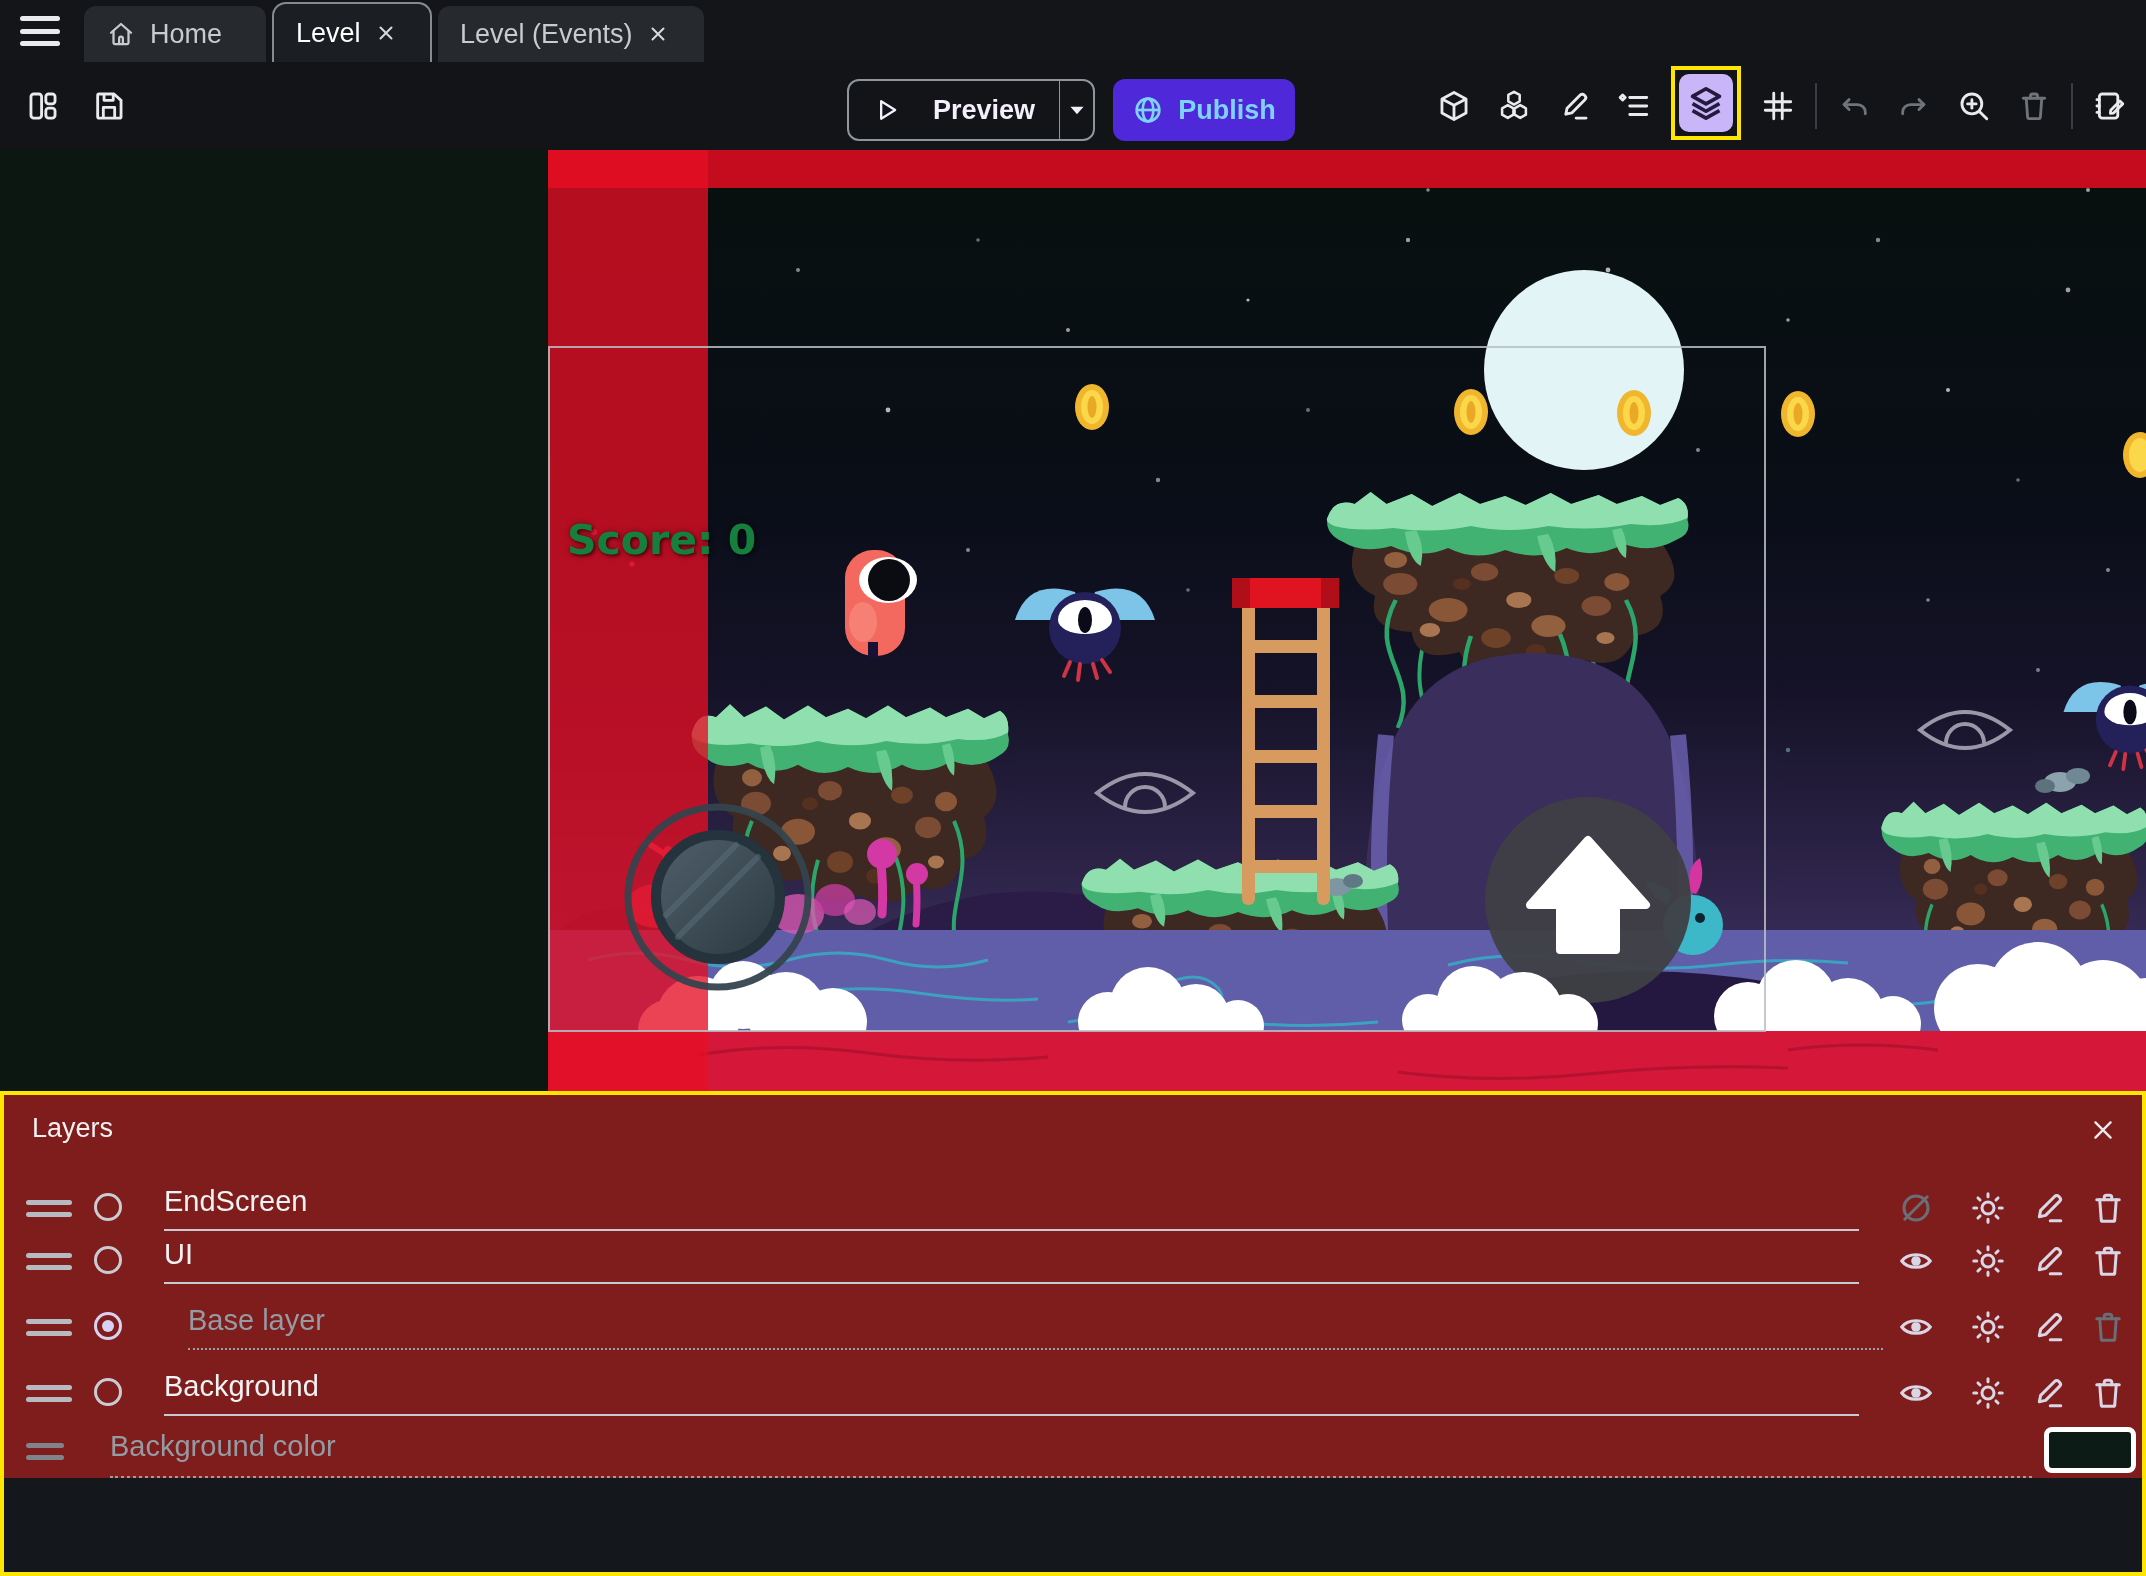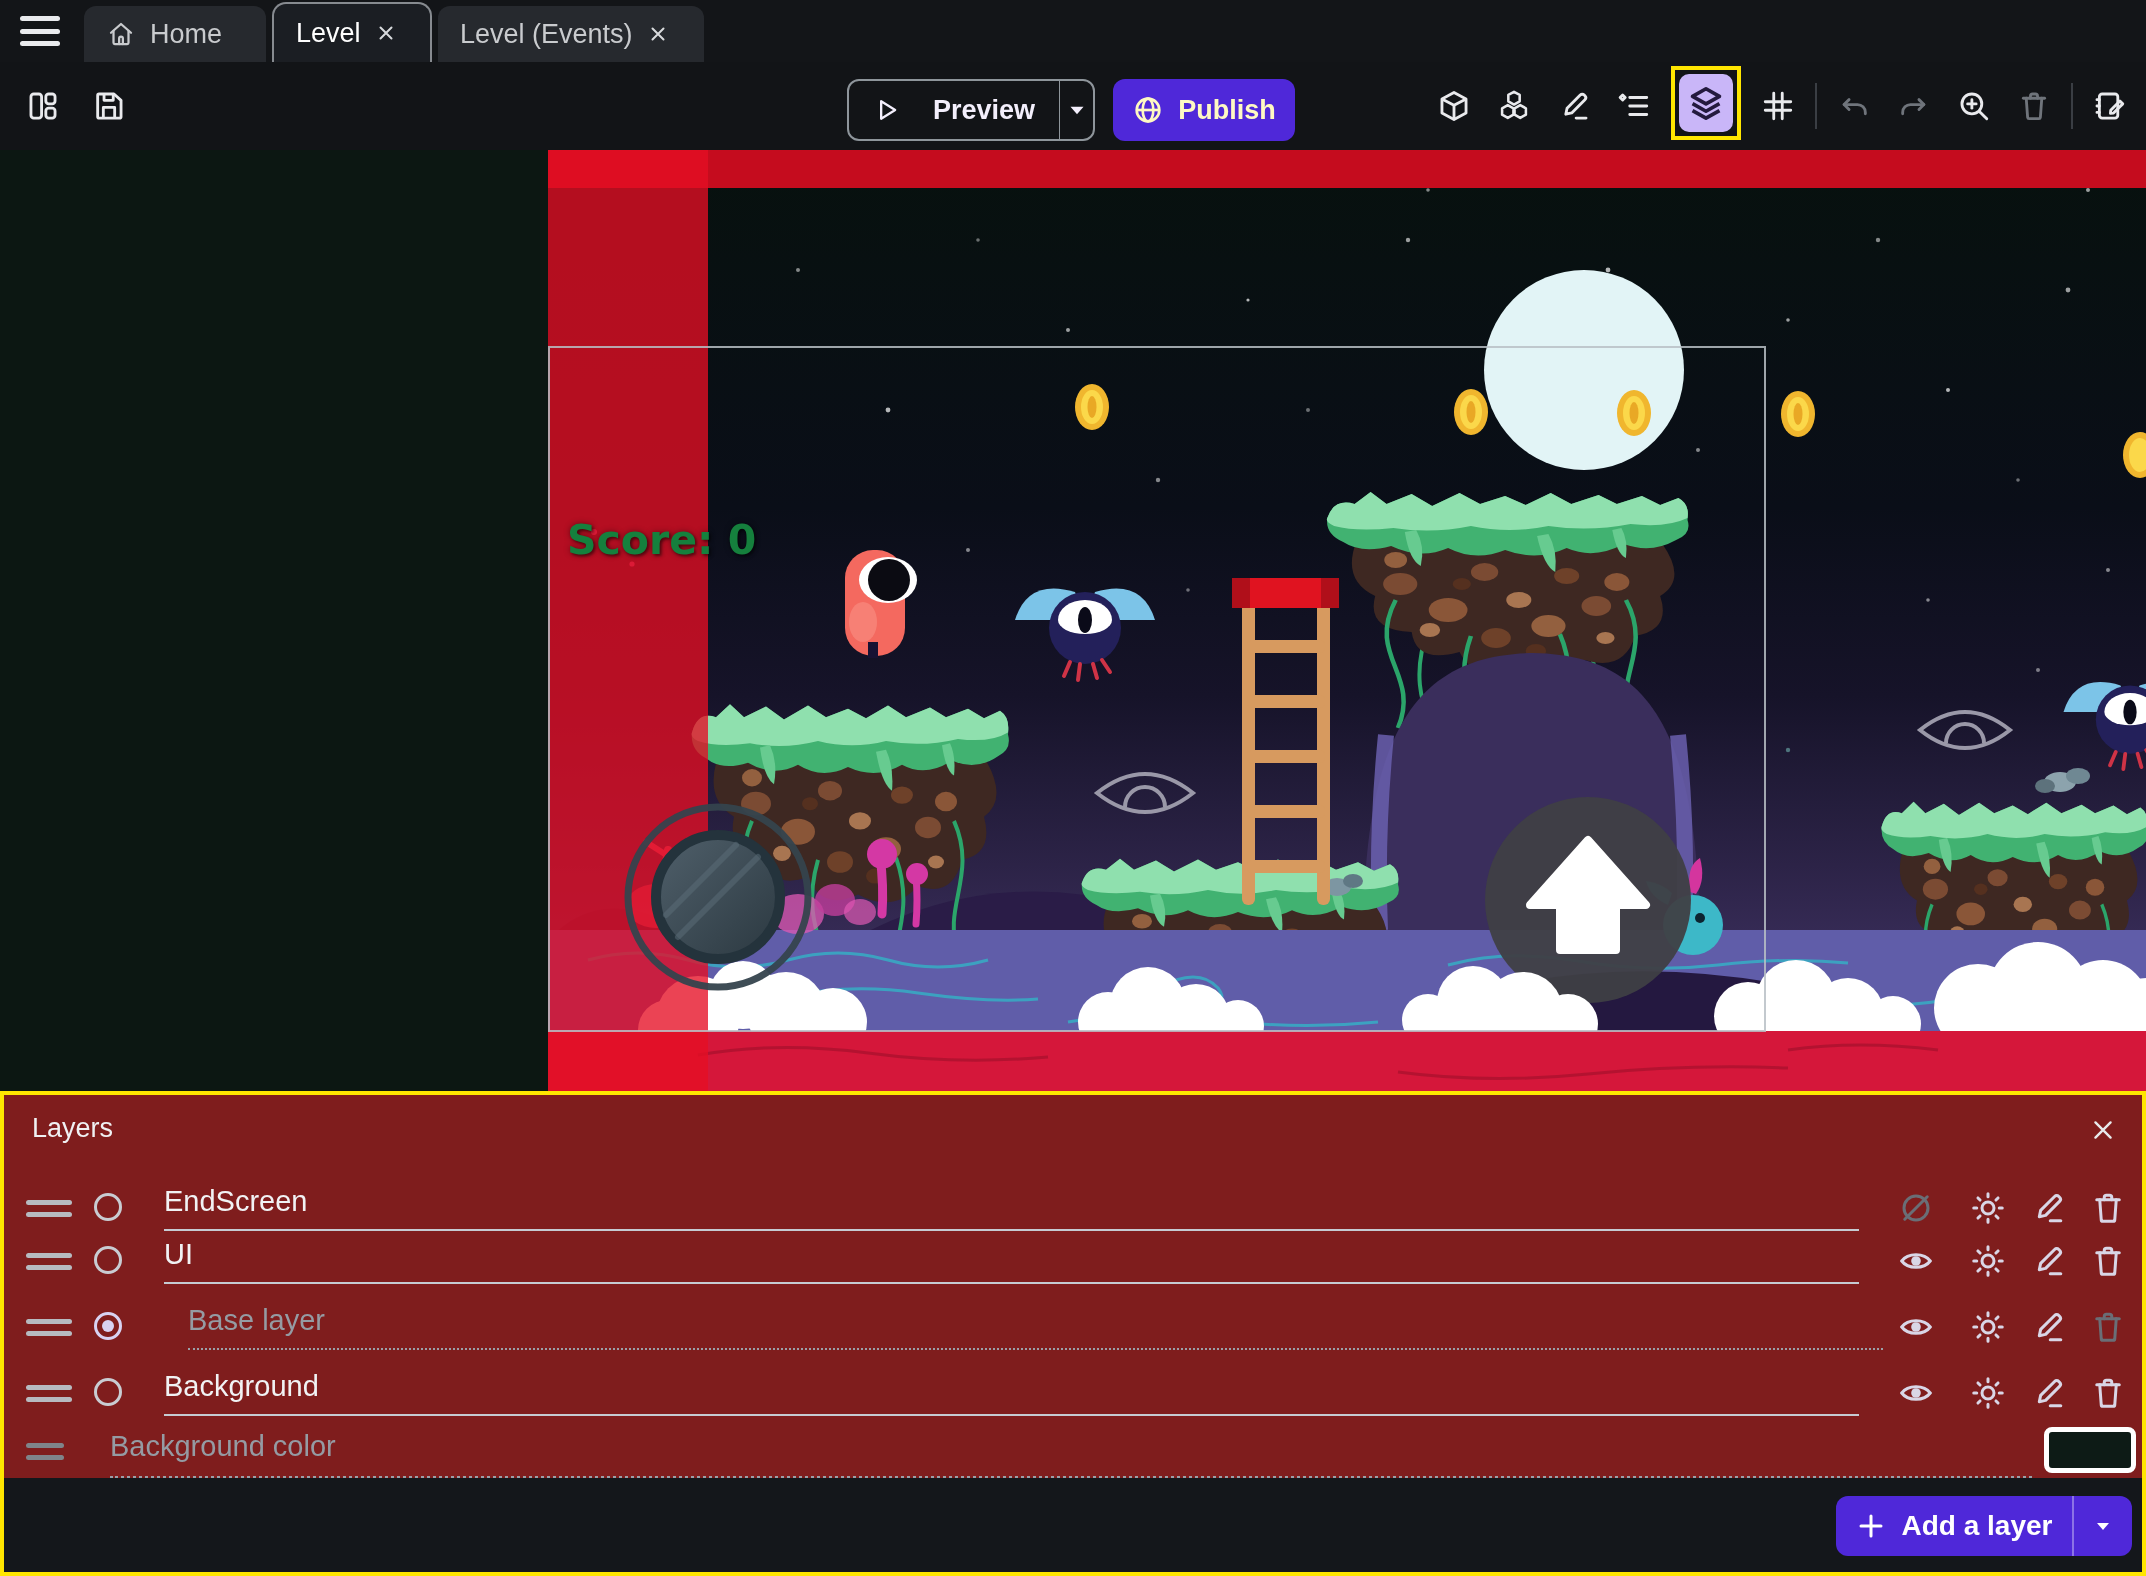--- a/index.html
+++ b/index.html
@@ -18,21 +18,21 @@
   .tab-events{left:438px;top:6px;height:56px;width:266px;}
   
   .toolbar{position:absolute;top:62px;left:0;width:2146px;height:88px;background:#121417;}
   .tb-left{position:absolute;left:20px;top:21px;display:flex;gap:20px;}
   .icon-btn{width:46px;height:46px;display:flex;align-items:center;justify-content:center;color:#e9eaed;cursor:pointer;}
   .icon-btn.dim{color:#6f747b;}
   .btn-preview{position:absolute;left:847px;top:17px;height:62px;width:248px;border:2px solid #8e959b;border-radius:12px;display:flex;align-items:stretch;color:#f3effc;cursor:pointer;}
   .btn-preview .main{display:flex;align-items:center;gap:32px;padding:0 24px;font-size:27px;font-weight:bold;}
   .btn-preview .sep{width:2px;background:#8e959b;}
   .btn-preview .caret{width:54px;display:flex;align-items:center;justify-content:center;}
-  .btn-publish{position:absolute;left:1113px;top:17px;height:62px;width:182px;border-radius:12px;background:#4f28d9;display:flex;align-items:center;justify-content:center;gap:14px;color:#fef9c3;font-size:27px;font-weight:bold;cursor:pointer;}
+  .btn-publish{position:absolute;left:1113px;top:17px;height:62px;width:182px;border-radius:12px;background:#4f28d9;display:flex;align-items:center;justify-content:center;gap:14px;color:#7dd3fc;font-size:27px;font-weight:bold;cursor:pointer;}
   .tb-right{position:absolute;right:13px;top:19px;display:flex;align-items:center;gap:14px;height:50px;}
   .tb-sep{width:2px;height:46px;background:#3a3e44;}
   .layers-highlight{width:70px;height:74px;margin-top:-6px;border:4px solid #ffe600;display:flex;align-items:center;justify-content:center;}
   .layers-highlight .pill{width:54px;height:58px;background:#c9b6f8;border-radius:10px;display:flex;align-items:center;justify-content:center;color:#241a3e;}
   
   .canvas{position:absolute;top:150px;left:0;width:2146px;height:941px;overflow:hidden;background:#0c1712;}
   .scene-svg{position:absolute;left:548px;top:0;}
   .score{position:absolute;left:567px;top:366px;font-family:"DejaVu Sans",sans-serif;font-weight:bold;font-size:41px;color:#15803d;text-shadow:2px 2px 3px rgba(0,0,0,.45), 0 0 6px rgba(0,0,0,.4);}
   
   .panel{position:absolute;top:1091px;left:0;width:2146px;height:485px;background:#7f1d1d;border:4px solid #ffe600;}
@@ -650,31 +650,15 @@
           <i></i>
           <i></i>
         </span>
       <span class="bgc-label">Background color</span>
       <span class="bgc-line"></span>
     </div>
     <div class="swatch"></div>
 
     <div class="panel-footer"></div>
 
-    <div class="btn-addlayer">
-      <span class="main">
-        <span>
-          <svg viewBox="0 0 24 24" width="30" height="30" fill="none" stroke="currentColor" stroke-width="2.4" stroke-linecap="round">
-              <path d="M12 4 v16 M4 12 h16"></path>
-            </svg>
-        </span>
-        <span>Add a layer</span>
-      </span>
-      <span class="sep"></span>
-      <span class="caret">
-        <svg viewBox="0 0 24 24" width="24" height="24">
-            <path d="M6 9 L12 16 18 9 Z" fill="currentColor"></path>
-          </svg>
-      </span>
-    </div>
   </div>
 
 </div>
 
 </body></html>

